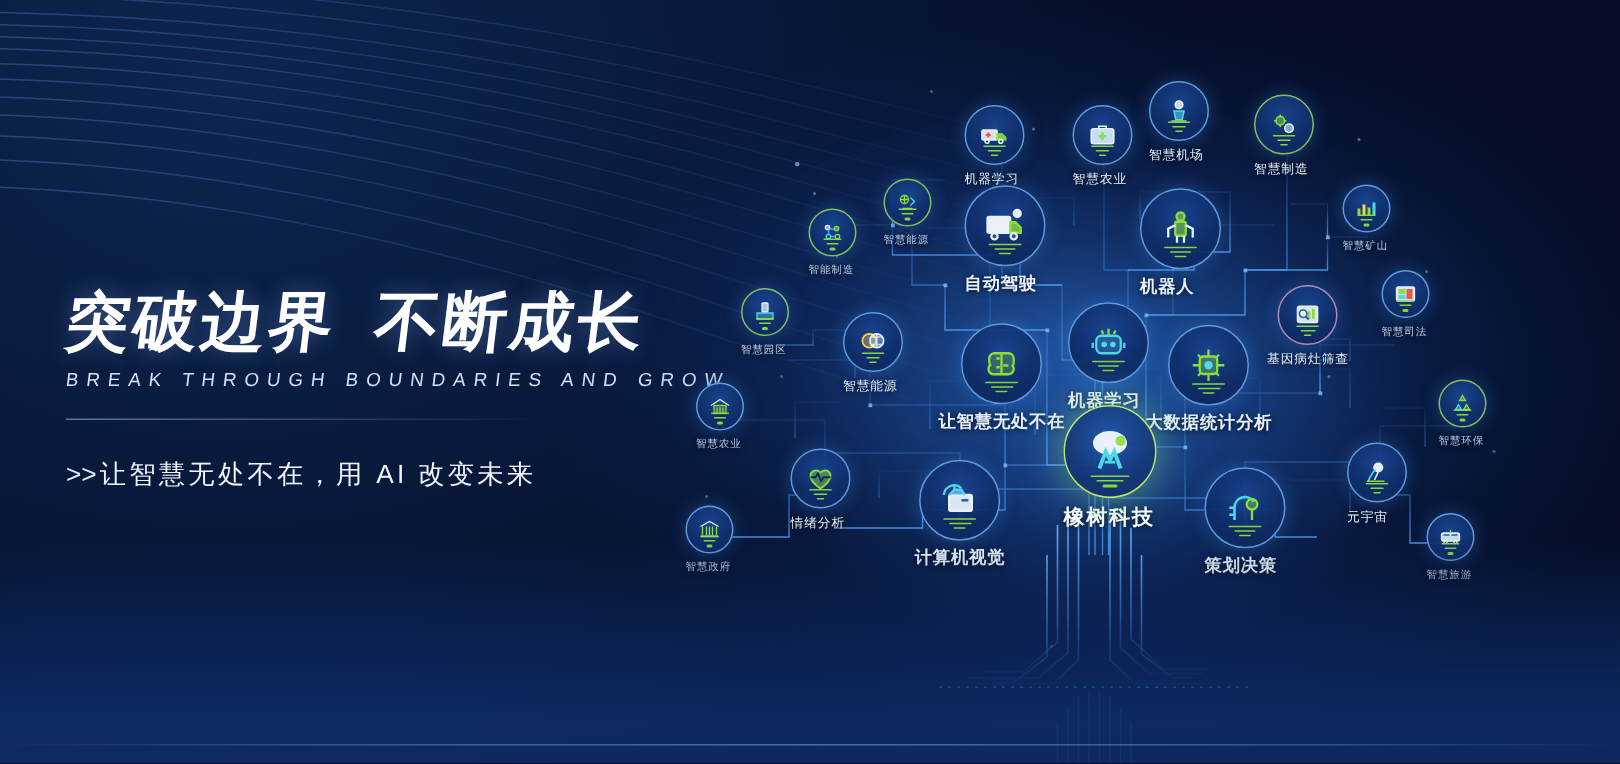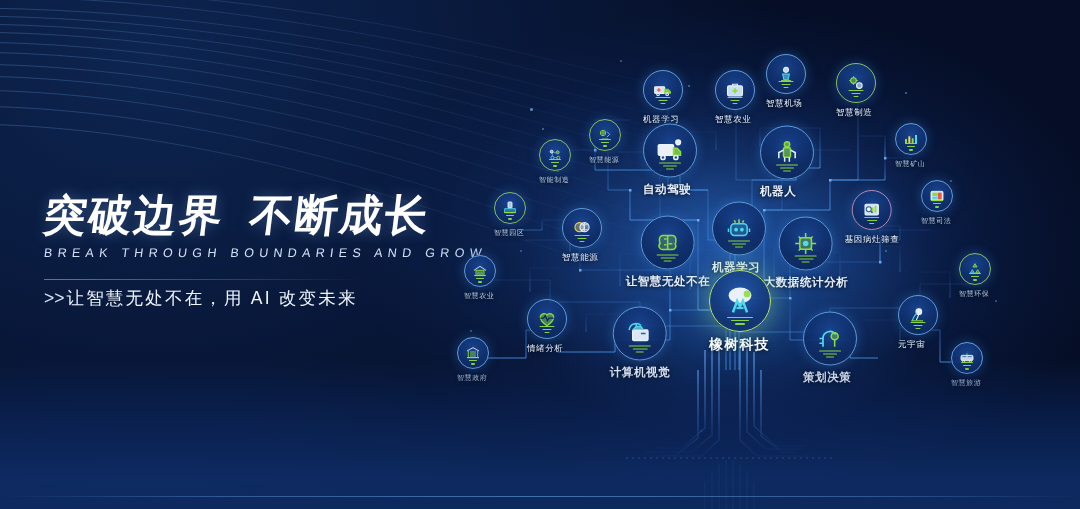--- a/index.html
+++ b/index.html
@@ -36,21 +36,21 @@
     transform:skewX(-7deg); white-space:nowrap; line-height:1.06;
     text-shadow:0 0 14px rgba(140,190,255,.35);
   }
   .h1 .gap { display:inline-block; width:26px; }
   .h1sub {
     margin-top:7px; font-size:12.5px; color:#cfe0f4; letter-spacing:5.3px;
     transform:skewX(-7deg); white-space:nowrap; font-weight:500;
   }
   .rule { margin-top:19px; width:318px; height:1px;
     background:linear-gradient(to right, rgba(150,195,245,.55), rgba(150,195,245,0)); }
-  .h2 { margin-top:6px; font-size:17.5px; color:#eef4fc; letter-spacing:2.2px; white-space:nowrap; font-weight:500; }
+  .h2 { margin-top:24px; font-size:17.5px; color:#eef4fc; letter-spacing:2.2px; white-space:nowrap; font-weight:500; }
   .h2 .chev { color:#dce9f8; letter-spacing:0px; margin-right:2px; }
   .h2sub { margin-top:7px; font-size:9px; color:#7d93b4; letter-spacing:3.1px; white-space:nowrap; }
 
   
   #tree { position:absolute; left:430px; top:40px; width:650px; height:469px; }
   #circuitsvg { position:absolute; inset:0; }
 
   
   .node { position:absolute; transform:translate(-50%,-50%); text-align:left; }
   .ring {

